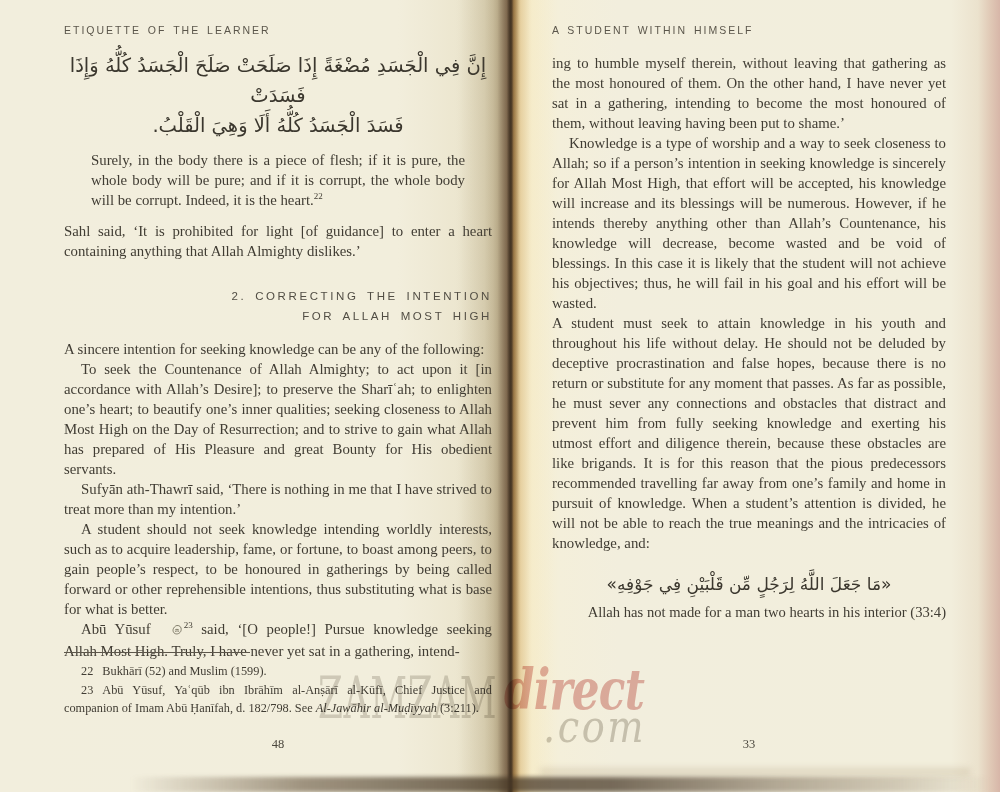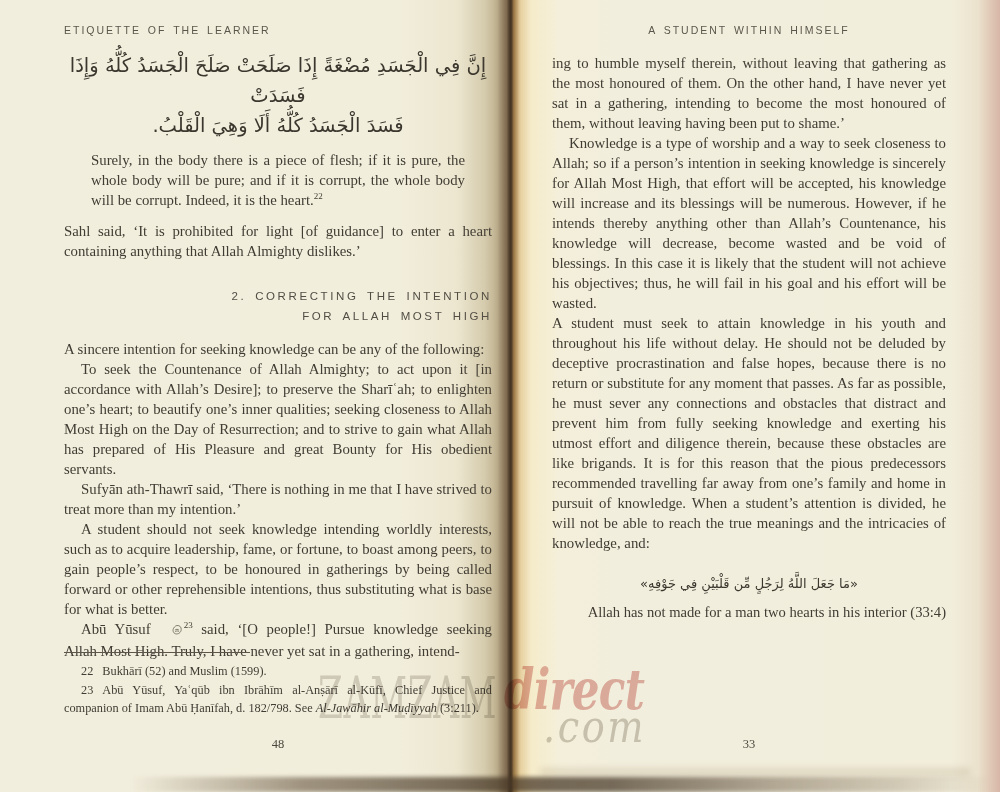--- a/index.html
+++ b/index.html
@@ -45,21 +45,21 @@
   }
   .content{position:absolute;top:0;height:792px;}
   .content-left{left:64px;width:428px;}
   .content-right{left:552px;width:394px;}
 
   .running-head{
     font-family:"Liberation Sans", sans-serif;
     font-size:10.5px;letter-spacing:2px;word-spacing:2px;
     color:#5b564b;margin-top:24px;
   }
-  .running-head.right{text-align:center;}
+  .running-head.right{text-align:left;}
 
   p{margin:0;text-align:justify;font-size:14.8px;line-height:20px;color:#403c33;}
   .indent{text-indent:17px;}
 
   .arabic-block{
     direction:rtl;text-align:center;
     font-family:"DejaVu Sans", sans-serif;
     font-size:19.5px;line-height:30px;color:#3b372e;
     margin-top:15px;
   }
@@ -78,21 +78,21 @@
 
   .footnotes{position:absolute;left:0;top:652px;width:428px;}
   .fn-rule{width:186px;height:1px;background:#5d574b;margin-bottom:9px;}
   .footnotes p{font-size:12.3px;line-height:18.5px;}
   .fn-num{margin-right:9px;}
   .fn-italic{font-style:italic;}
 
   .verse-arabic{
     direction:rtl;text-align:center;
     font-family:"DejaVu Sans", sans-serif;
-    font-size:13px;line-height:30px;color:#3b372e;
+    font-size:17px;line-height:30px;color:#3b372e;
     margin-top:16px;
   }
   .verse-trans{text-align:right;font-size:14.6px;margin:3px 0 13px 0;}
 
   .page-number{position:absolute;top:737px;width:100%;text-align:center;font-size:12.5px;color:#4a463d;}
 
   .watermark{position:absolute;pointer-events:none;mix-blend-mode:multiply;z-index:6;white-space:nowrap;}
   .wm-zamzam{
     left:318px;top:664px;
     font-family:"DejaVu Serif", serif;font-size:58px;font-weight:400;

